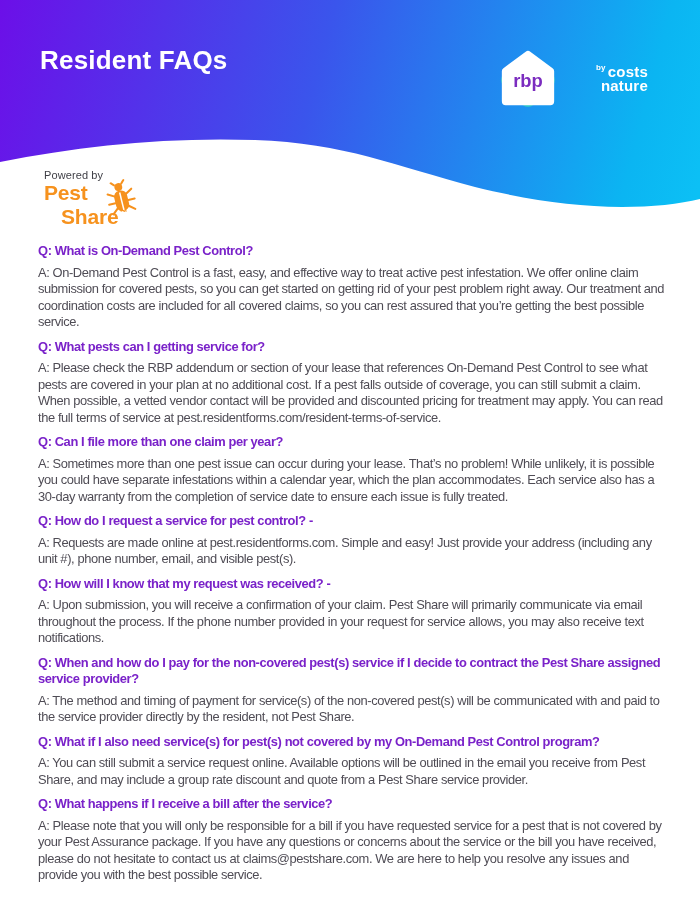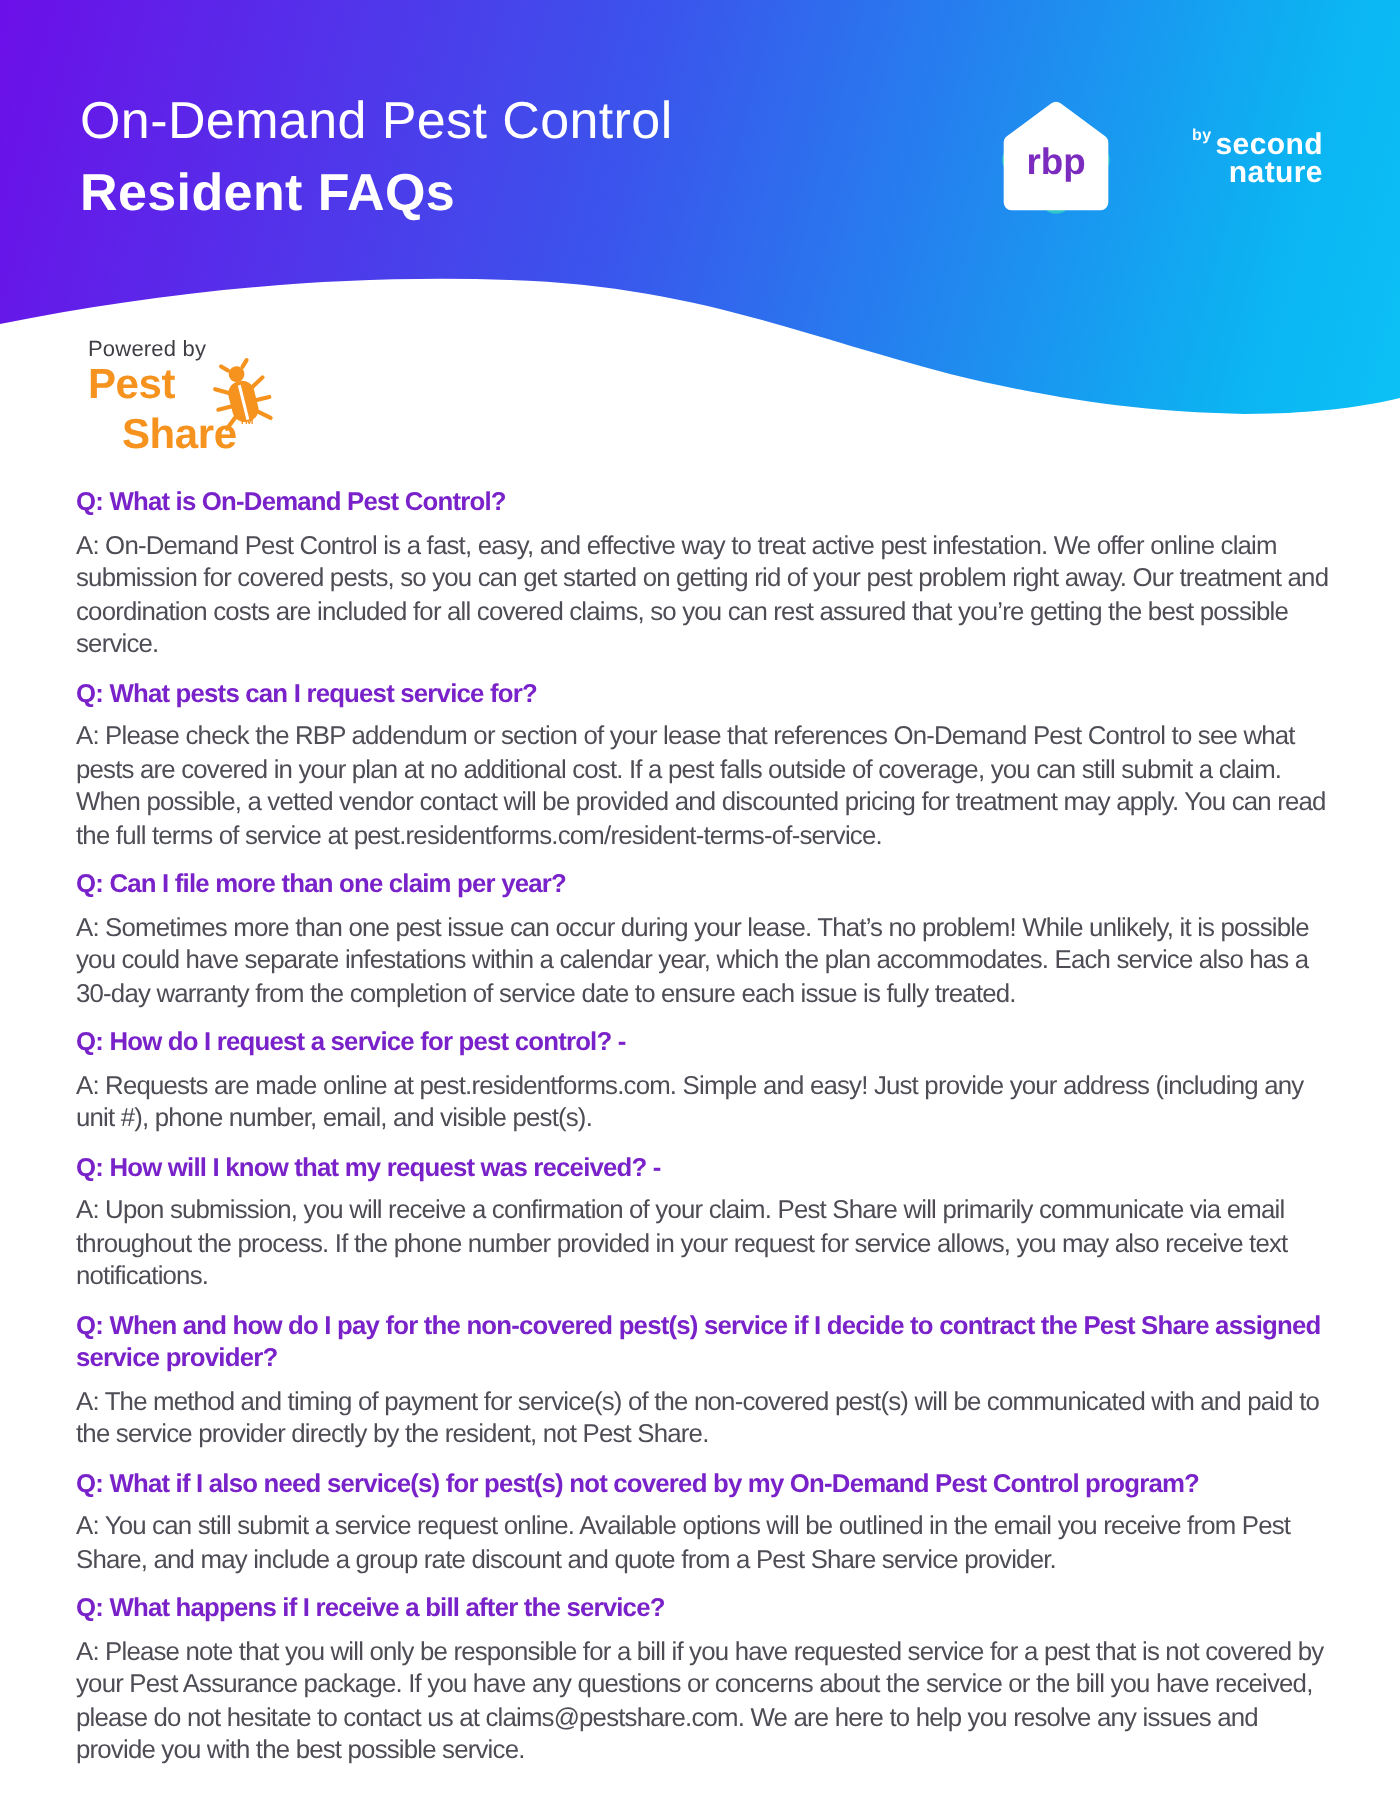--- a/index.html
+++ b/index.html
@@ -140,32 +140,31 @@
           <stop offset="0" stop-color="#6c0fe8"></stop>
           <stop offset="0.45" stop-color="#3a55ec"></stop>
           <stop offset="0.9" stop-color="#0bb5f2"></stop>
           <stop offset="1" stop-color="#0cc0f5"></stop>
         </linearGradient>
       </defs>
       <path d="M0 0 L700 0 L700 199 C 680 204, 652 207, 622 207 C 575 206, 532 201, 475 187 C 395 166, 345 143, 255 140 C 165 137, 80 146, 0 162 Z" fill="url(#hdrGrad)"></path>
     </svg>
 
     <div class="titles">
-      <div class="title-line1">On-Demand Pest Control</div>
       <div class="title-line2">Resident FAQs</div>
     </div>
 
     <div class="brand">
       <svg class="rbp-badge" width="62" height="64" viewBox="0 0 64 64" aria-hidden="true">
         <rect x="10" y="11" width="44" height="44" rx="8" fill="#2fc5c9" transform="rotate(45 32 33)"></rect>
         <path d="M32 7 L55 24 L55 55 L9 55 L9 24 Z" fill="#ffffff" stroke="#ffffff" stroke-width="8" stroke-linejoin="round"></path>
         <text x="32" y="40" text-anchor="middle" font-family="Liberation Sans, DejaVu Sans, sans-serif" font-size="19" font-weight="700" fill="#7b2cbf">rbp</text>
       </svg>
       <div class="sn-wordmark">
-        <div class="sn-line1"><span class="sn-by">by</span><span>second</span></div>
+        <div class="sn-line1"><span class="sn-by">by</span><span>costs</span></div>
         <div class="sn-line2">nature</div>
       </div>
     </div>
 
     <div class="powered">
       <div class="powered-label">Powered by</div>
       <div class="ps-line1">Pest</div>
       <div class="ps-line2"><span>Share</span><span class="ps-tm">™</span></div>
       <svg class="bug" width="30" height="36" viewBox="0 0 32 38" aria-hidden="true">
         <g stroke="#f6921e" stroke-width="2.2" stroke-linecap="round">
@@ -185,21 +184,21 @@
     </div>
   </div>
 
   <main class="faq-list" id="faq-list">
     <section class="faq-item">
       <h2 class="faq-q">Q: What is On-Demand Pest Control?</h2>
       <p class="faq-a">A: On-Demand Pest Control is a fast, easy, and effective way to treat active pest infestation. We offer online claim submission for covered pests, so you can get started on getting rid of your pest problem right away. Our treatment and coordination costs are included for all covered claims, so you can rest assured that you’re getting the best possible service.</p>
     </section>
 
     <section class="faq-item">
-      <h2 class="faq-q">Q: What pests can I request service for?</h2>
+      <h2 class="faq-q">Q: What pests can I getting service for?</h2>
       <p class="faq-a">A: Please check the RBP addendum or section of your lease that references On-Demand Pest Control to see what pests are covered in your plan at no additional cost. If a pest falls outside of coverage, you can still submit a claim. When possible, a vetted vendor contact will be provided and discounted pricing for treatment may apply. You can read the full terms of service at pest.residentforms.com/resident-terms-of-service.</p>
     </section>
 
     <section class="faq-item">
       <h2 class="faq-q">Q: Can I file more than one claim per year?</h2>
       <p class="faq-a">A: Sometimes more than one pest issue can occur during your lease. That’s no problem! While unlikely, it is possible you could have separate infestations within a calendar year, which the plan accommodates. Each service also has a 30-day warranty from the completion of service date to ensure each issue is fully treated.</p>
     </section>
 
     <section class="faq-item">
       <h2 class="faq-q">Q: How do I request a service for pest control? -</h2>

